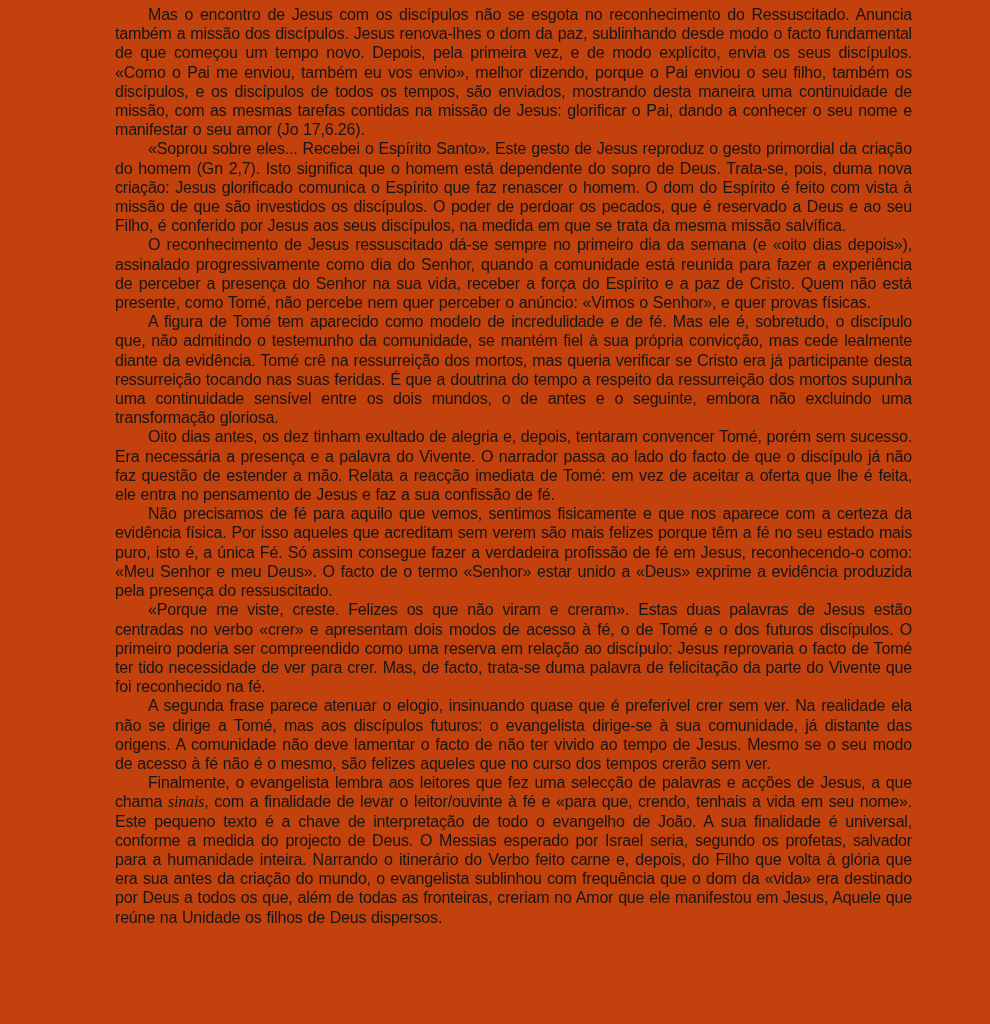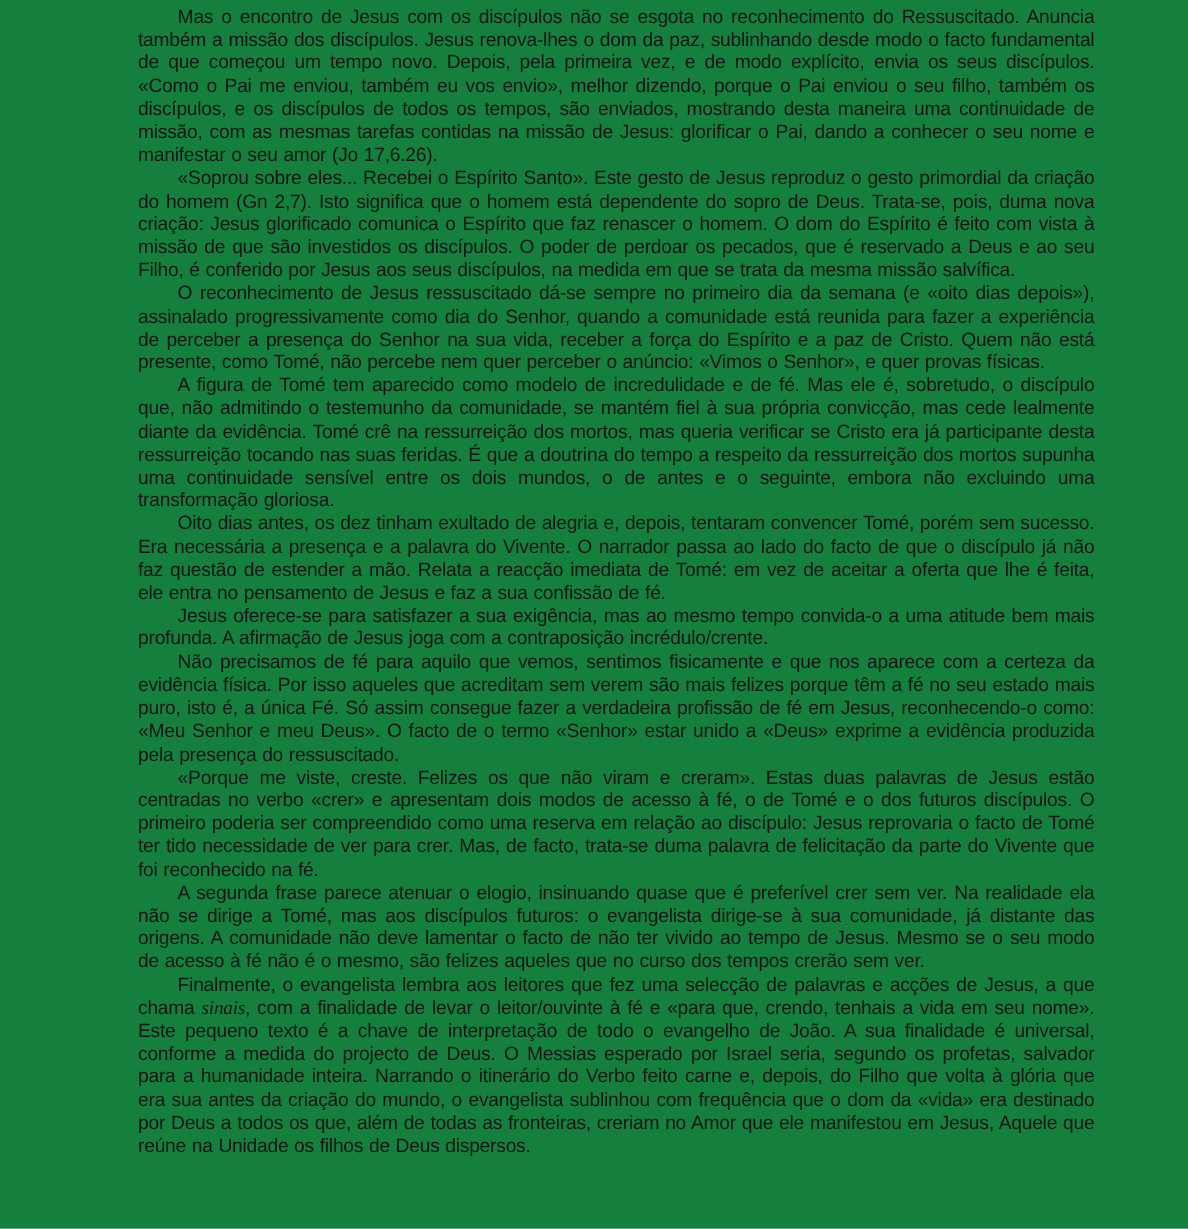--- a/index.html
+++ b/index.html
@@ -10,21 +10,21 @@
   body {
     width: 990px;
     height: 1024px;
     overflow: hidden;
     font-family: "Liberation Sans", "DejaVu Sans", sans-serif;
   }
   .page {
     box-sizing: border-box;
     width: 990px;
     height: 1024px;
-    background: #15803d;
+    background: #c2410c;
     padding: 5px 78px 0 115px;
   }
   .text-block {
     width: 797px;
     color: #161616;
   }
   .para {
     margin: 0;
     padding: 0;
     font-size: 16px;
@@ -42,19 +42,18 @@
 </head>
 <body>
 
 <main class="page">
   <article class="text-block" style="color: rgb(22, 22, 22);">
       <p class="para"><span>Mas o encontro de Jesus com os discípulos não se esgota no reconhecimento do Ressuscitado. Anuncia também a missão dos discípulos. Jesus renova-lhes o dom da paz, sublinhando desde modo o facto fundamental de que começou um tempo novo. Depois, pela primeira vez, e de modo explícito, envia os seus discípulos. «Como o Pai me enviou, também eu vos envio», melhor dizendo, porque o Pai enviou o seu filho, também os discípulos, e os discípulos de todos os tempos, são enviados, mostrando desta maneira uma continuidade de missão, com as mesmas tarefas contidas na missão de Jesus: glorificar o Pai, dando a conhecer o seu nome e manifestar o seu amor (Jo 17,6.26).</span></p>
       <p class="para"><span>«Soprou sobre eles... Recebei o Espírito Santo». Este gesto de Jesus reproduz o gesto primordial da criação do homem (Gn 2,7). Isto significa que o homem está dependente do sopro de Deus. Trata-se, pois, duma nova criação: Jesus glorificado comunica o Espírito que faz renascer o homem. O dom do Espírito é feito com vista à missão de que são investidos os discípulos. O poder de perdoar os pecados, que é reservado a Deus e ao seu Filho, é conferido por Jesus aos seus discípulos, na medida em que se trata da mesma missão salvífica.</span></p>
       <p class="para"><span>O reconhecimento de Jesus ressuscitado dá-se sempre no primeiro dia da semana (e «oito dias depois»), assinalado progressivamente como dia do Senhor, quando a comunidade está reunida para fazer a experiência de perceber a presença do Senhor na sua vida, receber a força do Espírito e a paz de Cristo. Quem não está presente, como Tomé, não percebe nem quer perceber o anúncio: «Vimos o Senhor», e quer provas físicas.</span></p>
       <p class="para"><span>A figura de Tomé tem aparecido como modelo de incredulidade e de fé. Mas ele é, sobretudo, o discípulo que, não admitindo o testemunho da comunidade, se mantém fiel à sua própria convicção, mas cede lealmente diante da evidência. Tomé crê na ressurreição dos mortos, mas queria verificar se Cristo era já participante desta ressurreição tocando nas suas feridas. É que a doutrina do tempo a respeito da ressurreição dos mortos supunha uma continuidade sensível entre os dois mundos, o de antes e o seguinte, embora não excluindo uma transformação gloriosa.</span></p>
       <p class="para"><span>Oito dias antes, os dez tinham exultado de alegria e, depois, tentaram convencer Tomé, porém sem sucesso. Era necessária a presença e a palavra do Vivente. O narrador passa ao lado do facto de que o discípulo já não faz questão de estender a mão. Relata a reacção imediata de Tomé: em vez de aceitar a oferta que lhe é feita, ele entra no pensamento de Jesus e faz a sua confissão de fé.</span></p>
-      <p class="para"><span>Jesus oferece-se para satisfazer a sua exigência, mas ao mesmo tempo convida-o a uma atitude bem mais profunda. A afirmação de Jesus joga com a contraposição incrédulo/crente.</span></p>
       <p class="para"><span>Não precisamos de fé para aquilo que vemos, sentimos fisicamente e que nos aparece com a certeza da evidência física. Por isso aqueles que acreditam sem verem são mais felizes porque têm a fé no seu estado mais puro, isto é, a única Fé. Só assim consegue fazer a verdadeira profissão de fé em Jesus, reconhecendo-o como: «Meu Senhor e meu Deus». O facto de o termo «Senhor» estar unido a «Deus» exprime a evidência produzida pela presença do ressuscitado.</span></p>
       <p class="para"><span>«Porque me viste, creste. Felizes os que não viram e creram». Estas duas palavras de Jesus estão centradas no verbo «crer» e apresentam dois modos de acesso à fé, o de Tomé e o dos futuros discípulos. O primeiro poderia ser compreendido como uma reserva em relação ao discípulo: Jesus reprovaria o facto de Tomé ter tido necessidade de ver para crer. Mas, de facto, trata-se duma palavra de felicitação da parte do Vivente que foi reconhecido na fé.</span></p>
       <p class="para"><span>A segunda frase parece atenuar o elogio, insinuando quase que é preferível crer sem ver. Na realidade ela não se dirige a Tomé, mas aos discípulos futuros: o evangelista dirige-se à sua comunidade, já distante das origens. A comunidade não deve lamentar o facto de não ter vivido ao tempo de Jesus. Mesmo se o seu modo de acesso à fé não é o mesmo, são felizes aqueles que no curso dos tempos crerão sem ver.</span></p>
       <p class="para"><span>Finalmente, o evangelista lembra aos leitores que fez uma selecção de palavras e acções de Jesus, a que chama </span><span class="italic">sinais</span><span>, com a finalidade de levar o leitor/ouvinte à fé e «para que, crendo, tenhais a vida em seu nome». Este pequeno texto é a chave de interpretação de todo o evangelho de João. A sua finalidade é universal, conforme a medida do projecto de Deus. O Messias esperado por Israel seria, segundo os profetas, salvador para a humanidade inteira. Narrando o itinerário do Verbo feito carne e, depois, do Filho que volta à glória que era sua antes da criação do mundo, o evangelista sublinhou com frequência que o dom da «vida» era destinado por Deus a todos os que, além de todas as fronteiras, creriam no Amor que ele manifestou em Jesus, Aquele que reúne na Unidade os filhos de Deus dispersos.</span></p>
     </article>
 </main>
 
 </body></html>

